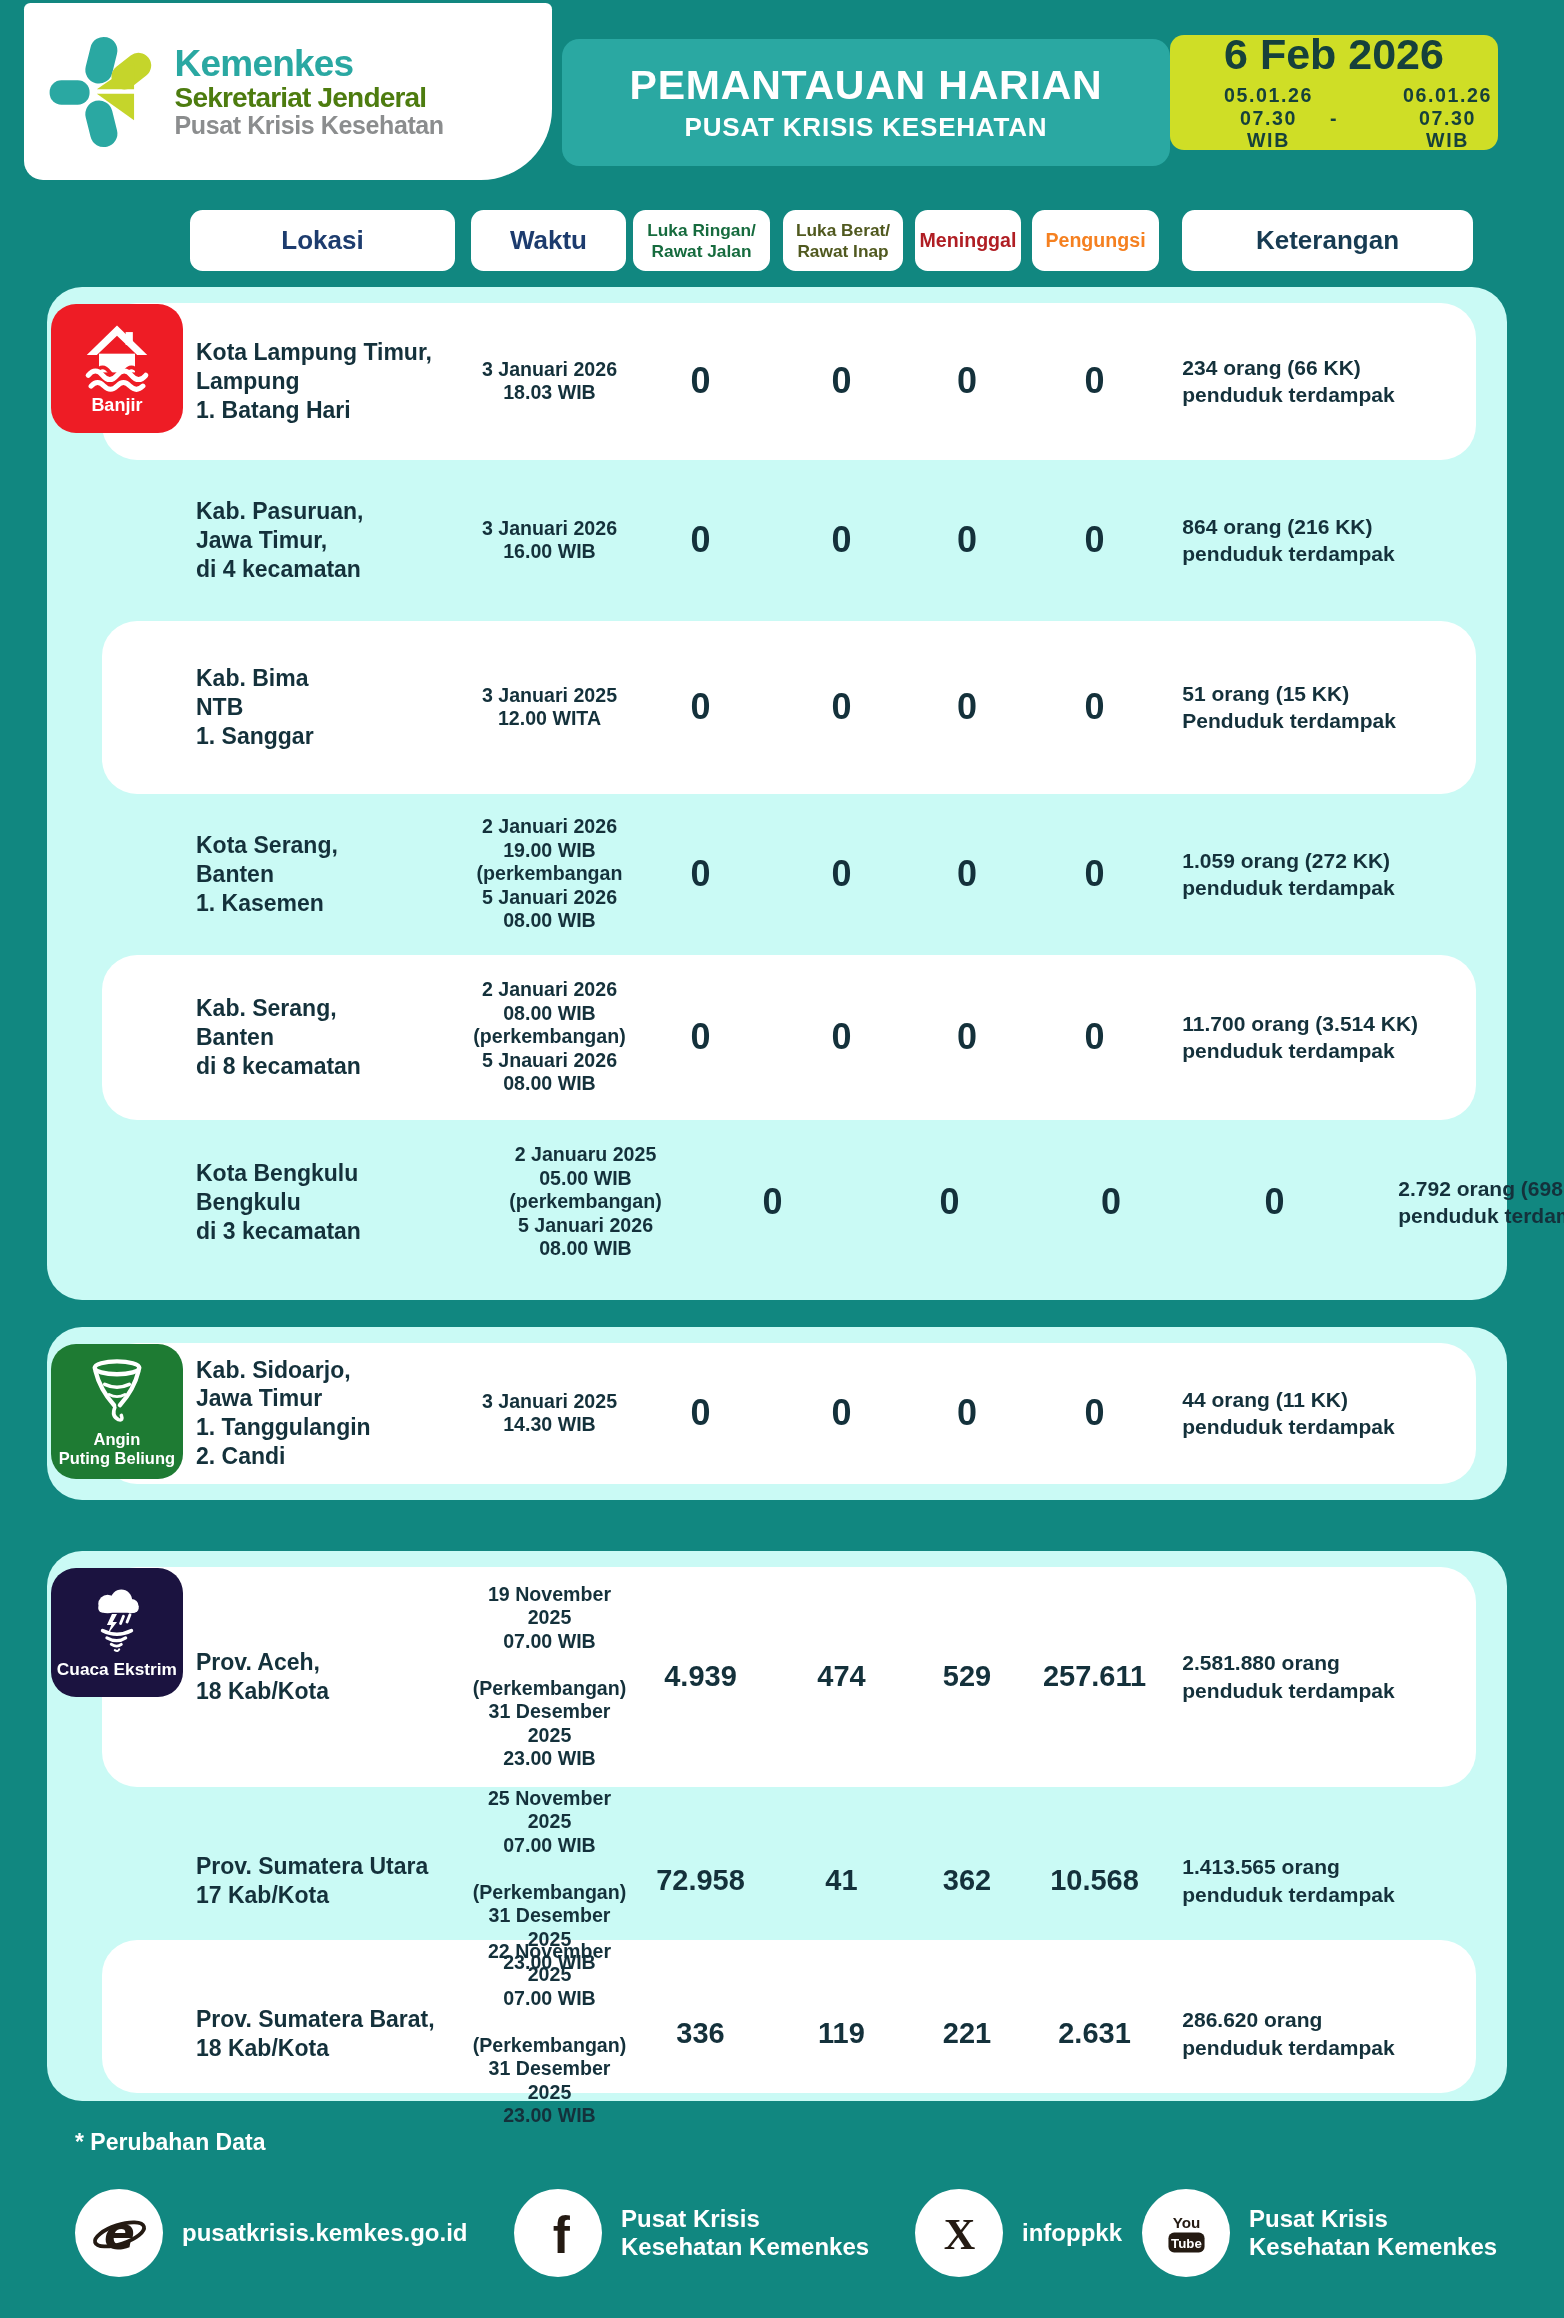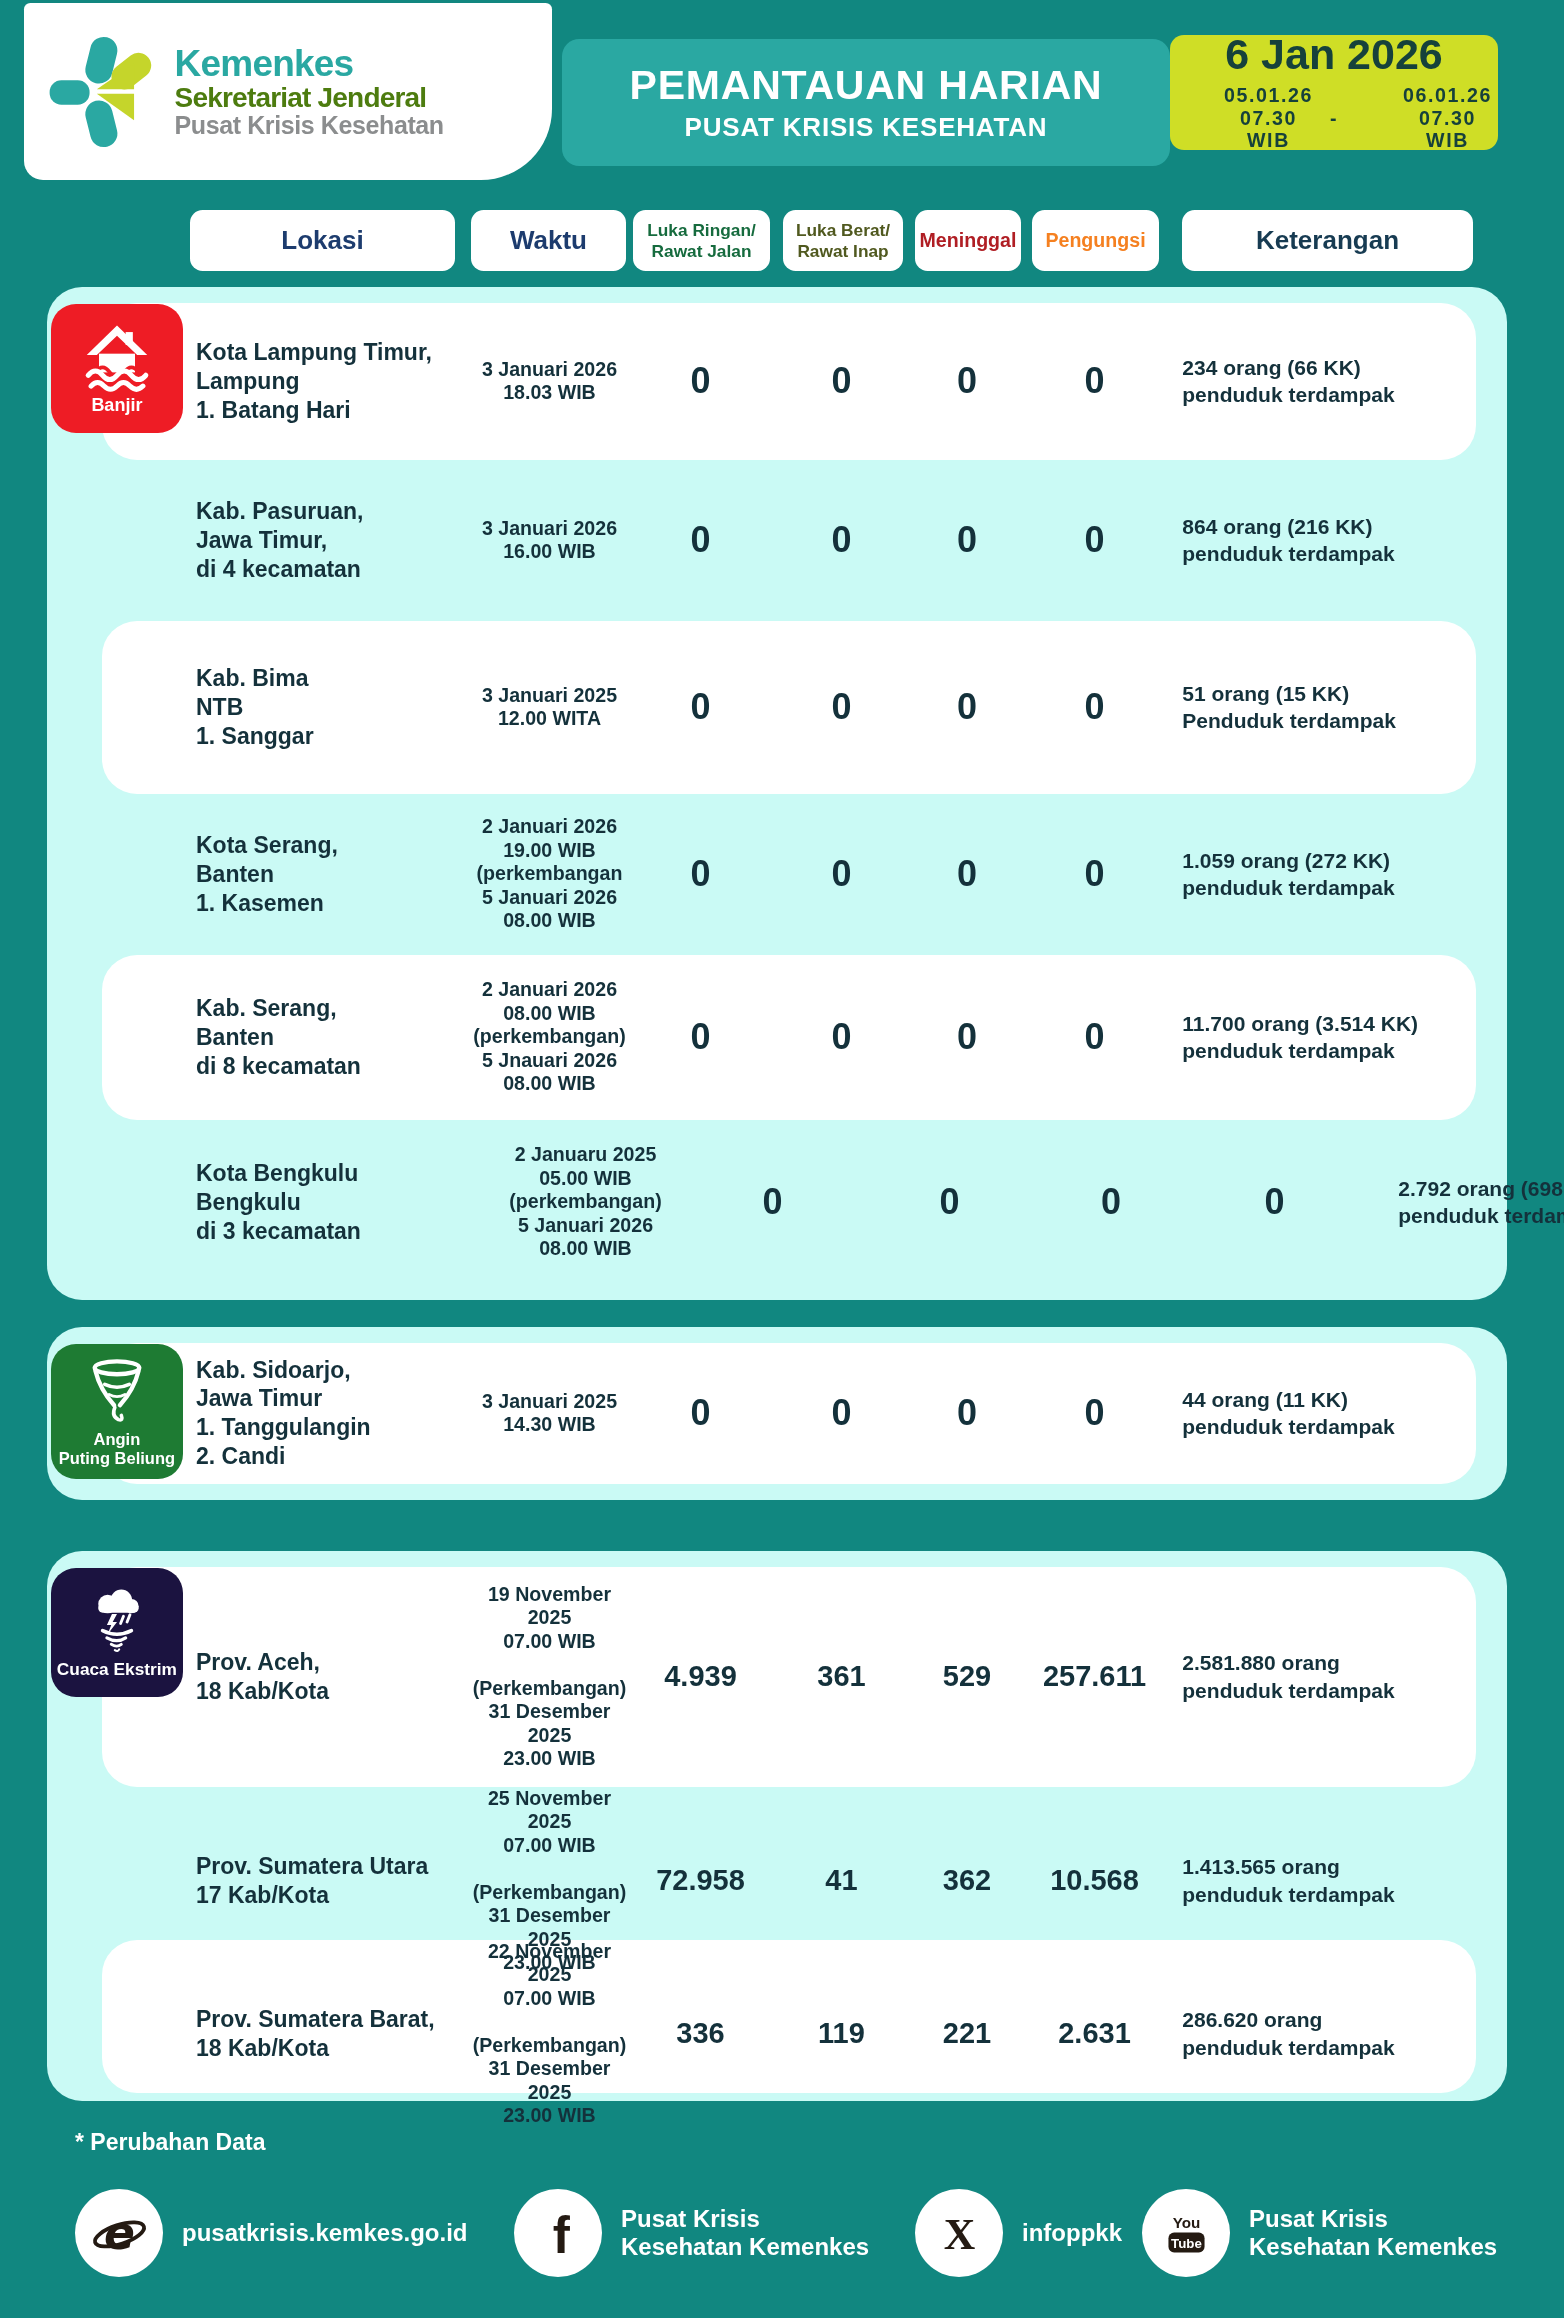--- a/index.html
+++ b/index.html
@@ -110,21 +110,21 @@
       <div class="logo-line3">Pusat Krisis Kesehatan</div>
     </div>
   </div>
 
   <div class="title-box">
     <div class="title-main">PEMANTAUAN HARIAN</div>
     <div class="title-sub">PUSAT KRISIS KESEHATAN</div>
   </div>
 
   <div class="date-badge">
-    <div class="date-big">6 Jan 2026</div>
+    <div class="date-big">6 Feb 2026</div>
     <div class="date-range">
       <div class="col">
         <span>05.01.26</span>
         <span>07.30 WIB</span>
       </div>
       <div class="dash">-</div>
       <div class="col">
         <span>06.01.26</span>
         <span>07.30 WIB</span>
       </div>
@@ -310,21 +310,21 @@
         <div class="row white">
     <div class="cell loc">Prov. Aceh,
 18 Kab/Kota</div>
     <div class="cell time">19 November 2025
 07.00 WIB
 
 (Perkembangan)
 31 Desember 2025
 23.00 WIB</div>
     <div class="cell val">4.939</div>
-    <div class="cell val">361</div>
+    <div class="cell val">474</div>
     <div class="cell val">529</div>
     <div class="cell val">257.611</div>
     <div class="cell ket">2.581.880 orang
 penduduk terdampak</div>
   </div>
         <div class="row">
     <div class="cell loc">Prov. Sumatera Utara
 17 Kab/Kota</div>
     <div class="cell time">25 November 2025
 07.00 WIB

